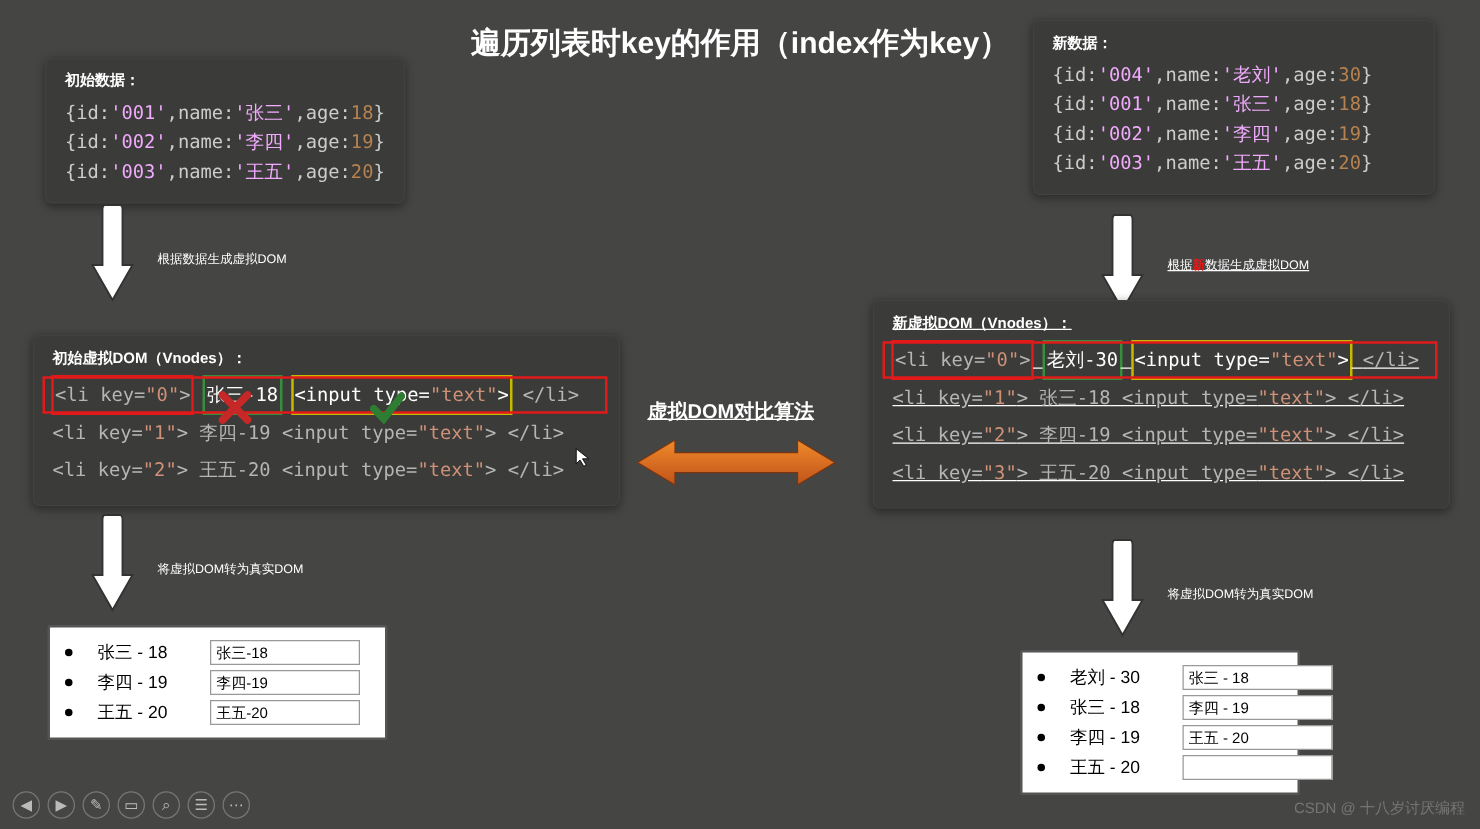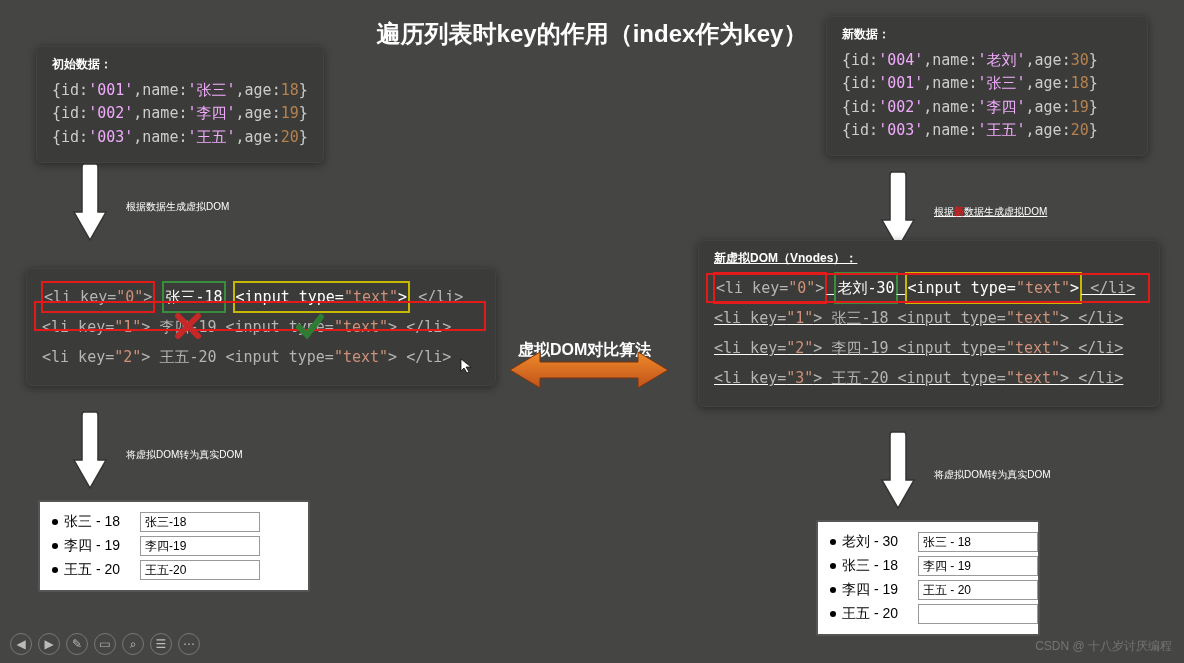--- a/index.html
+++ b/index.html
@@ -18,21 +18,21 @@
   .bx-green { outline:2px solid #388E3C; outline-offset:-1px; }
   .bx-yellow { outline:2px solid #C6B900; outline-offset:-1px; }
   .hl-red { position:absolute; border:2px solid #E21A1A; pointer-events:none; }
   .arrow-down { position:absolute; width:36px; }
   .arrow-down svg { width:36px; height:80px; display:block; }
   .arrow-label { position:absolute; font-size:10px; white-space:nowrap; }
   .arrow-label .hl { color:#E21A1A; font-weight:bold; }
   .center-label { position:absolute; font-size:16px; font-weight:bold; color:#fff; }
   .double-arrow { position:absolute; width:158px; height:40px; }
   .dom-panel { position:absolute; background:#fff; color:#000; padding:8px 12px; border:2px solid #555; border-radius:2px; }
-  .dom-row { display:flex; align-items:center; gap:6px; padding:2px 0; }
+  .dom-row { display:flex; align-items:center; gap:20px; padding:2px 0; }
   .bullet { width:6px; height:6px; border-radius:50%; background:#000; flex-shrink:0; }
   .dom-label { font-size:14px; min-width:70px; }
   .dom-input { border:1px solid #999; height:20px; width:120px; font-size:12px; padding:0 4px; background:#fff; color:#000; font-family:Arial,sans-serif; }
   .toolbar { position:absolute; left:10px; bottom:8px; display:flex; gap:6px; }
   .tb-btn { width:22px; height:22px; border:1px solid #777; border-radius:50%; display:flex; align-items:center; justify-content:center; color:#bbb; font-size:12px; background:transparent; cursor:pointer; }
   .watermark { position:absolute; right:12px; bottom:8px; font-size:12px; color:#9b9b9b; opacity:.55; }
   .cross-icon, .check-icon { position:absolute; width:28px; height:28px; pointer-events:none; }
   .cursor-icon { position:absolute; width:12px; height:16px; }
 </style>
 </head>
@@ -65,20 +65,21 @@
 <div class="arrow-down" style="left:880px; top:170px;">
   <svg viewBox="0 0 36 80">
       <path d="M12,2 Q10,2 10,6 L10,50 L2,50 L18,78 L34,50 L26,50 L26,6 Q26,2 24,2 Z" fill="#fff" stroke="#333" stroke-width="1.5"></path>
     </svg>
 </div>
 <div class="arrow-label" style="left:934px; top:205px;text-decoration:underline;">
   <span>根据</span><span class="hl">新</span><span>数据生成虚拟DOM</span>
 </div>
 
 <div class="panel" style="left:26px; top:268px; width:470px;">
+  <div class="panel-title">初始虚拟DOM（Vnodes）：</div>
   <div class="vdom-li" style="margin-top:4px;">
     <span class="sp1 bx-red g">&lt;li key=<span class="quote">"0"</span>&gt;</span>
     <span class="sp1 bx-green">张三-18</span>
     <span class="sp1 bx-yellow">&lt;input type=<span class="quote">"text"</span>&gt;</span>
     <span class="g"> &lt;/li&gt;</span>
   </div>
   <div class="vdom-li g">&lt;li key=<span class="quote">"1"</span>&gt; 李四-19 &lt;input type=<span class="quote">"text"</span>&gt; &lt;/li&gt;</div>
   <div class="vdom-li g">&lt;li key=<span class="quote">"2"</span>&gt; 王五-20 &lt;input type=<span class="quote">"text"</span>&gt; &lt;/li&gt;</div>
 
   <div class="hl-red" style="left:8px; top:33px; width:452px; height:30px;"></div>
@@ -107,21 +108,21 @@
     <span class="sp1 bx-green">老刘-30</span>
     <span class="sp1 bx-yellow">&lt;input type=<span class="quote">"text"</span>&gt;</span>
     <span class="g"> &lt;/li&gt;</span>
   </div>
   <div class="vdom-li g">&lt;li key=<span class="quote">"1"</span>&gt; 张三-18 &lt;input type=<span class="quote">"text"</span>&gt; &lt;/li&gt;</div>
   <div class="vdom-li g">&lt;li key=<span class="quote">"2"</span>&gt; 李四-19 &lt;input type=<span class="quote">"text"</span>&gt; &lt;/li&gt;</div>
   <div class="vdom-li g">&lt;li key=<span class="quote">"3"</span>&gt; 王五-20 &lt;input type=<span class="quote">"text"</span>&gt; &lt;/li&gt;</div>
   <div class="hl-red" style="left:8px; top:33px; width:444px; height:30px;"></div>
 </div>
 
-<div class="center-label" style="left:518px; top:340px;">虚拟DOM对比算法</div>
+<div class="center-label" style="left:518px; top:319px;text-decoration:underline;">虚拟DOM对比算法</div>
 <div class="double-arrow" style="left:510px; top:350px;">
   <svg viewBox="0 0 158 40">
     <defs>
         <linearGradient id="og" x1="0" x2="0" y1="0" y2="1">
           <stop offset="0" stop-color="#F08A2A"></stop>
           <stop offset="1" stop-color="#C0531A"></stop>
         </linearGradient>
       </defs>
     <path d="M0 20 L30 2 L30 12 L128 12 L128 2 L158 20 L128 38 L128 28 L30 28 L30 38 Z" fill="url(#og)" stroke="#7A3510" stroke-width="1"></path>
   </svg>

